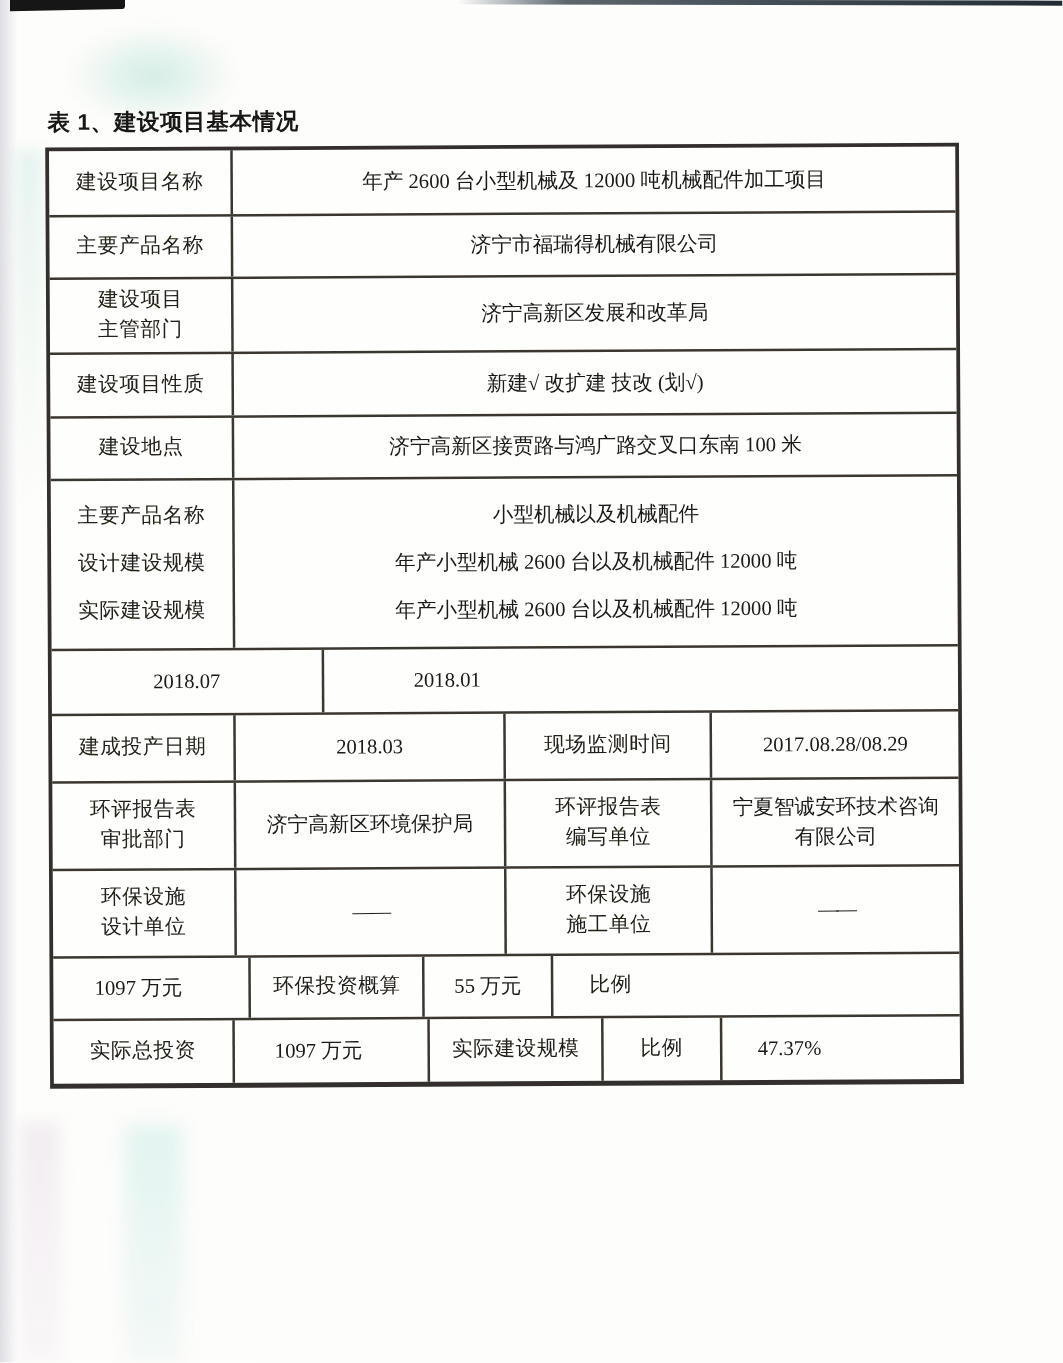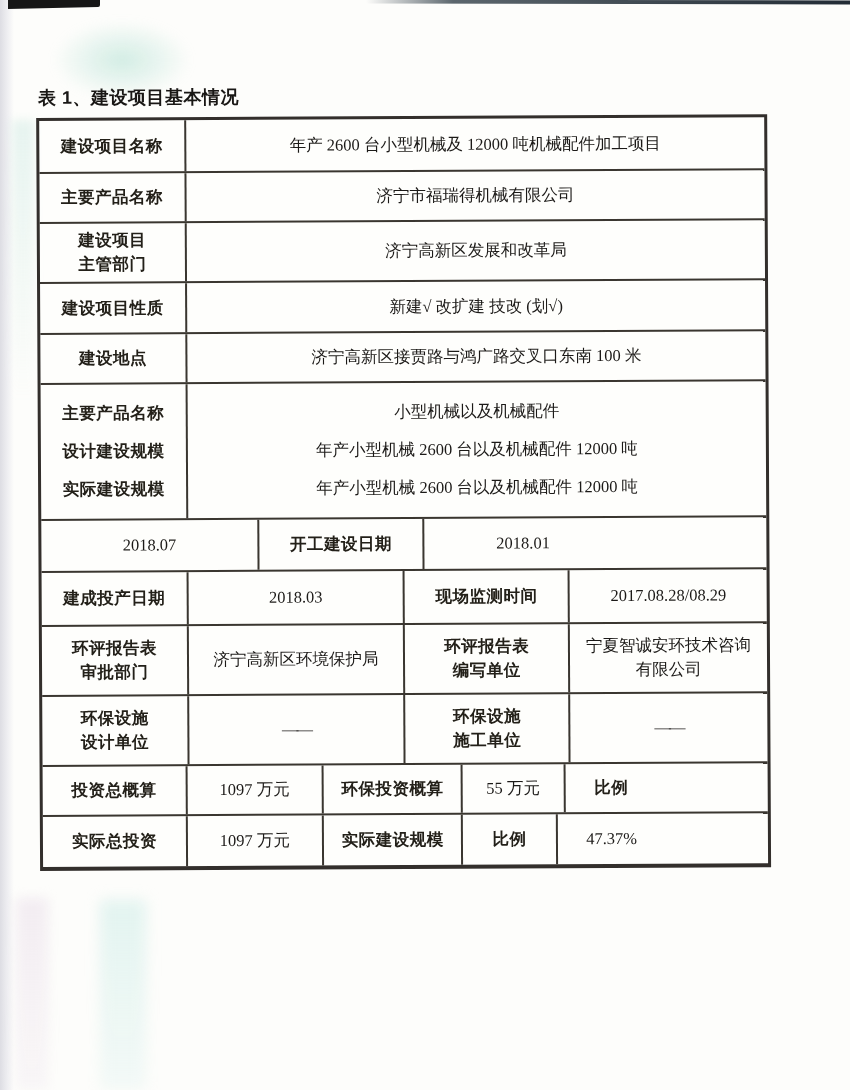--- a/index.html
+++ b/index.html
@@ -66,33 +66,33 @@
   .cell{
     box-sizing:border-box;
     display:flex;flex-direction:column;justify-content:center;align-items:center;
     text-align:center;padding:3px 6px;
     font-size:16.5px;line-height:1.45;
     white-space:pre-line;
   }
   .cell + .cell{border-left:2px solid #3a3630;}
   .lbl{
     font-family:"Liberation Sans","DejaVu Sans",sans-serif;
-    font-weight:700;color:#232019;letter-spacing:0.5px;
+    font-weight:400;color:#232019;letter-spacing:0.5px;
   }
   .val{font-weight:400;color:#1c1a18;}
   
   .h53{min-height:51px;} .h52{min-height:50px;} .h62{min-height:60px;}
   .h138{min-height:136px;} .h54{min-height:52px;} .h56{min-height:54px;}
   .h72{min-height:70px;}
   
   .ga1{width:20%;} .ga2{width:80%;}
   
   .gb1{width:20%;} .gb2{width:29.8%;} .gb3{width:22.8%;} .gb4{width:27.4%;}
   
-  .gc1{width:19.7%;} .gc2{width:18.8%;} .gc3{width:19.2%;}
+  .gc1{width:19.7%;} .gc2{width:18.8%;} .gc3{width:19.2%;margin-left:20px;}
   .gc4{width:14.1%;} .gc5{width:13.0%;} .gc6{width:15.2%;}
   
   .spread{justify-content:space-evenly;align-items:center;}
   .spread > div{width:100%;}
   .dash{letter-spacing:-2px;font-weight:400;}
 </style>
 </head>
 <body>
 
 <div class="edge-strip-left"></div>
@@ -138,21 +138,20 @@
       </div>
       <div class="cell val ga2 spread">
         <div>小型机械以及机械配件</div>
         <div>年产小型机械 2600 台以及机械配件 12000 吨</div>
         <div>年产小型机械 2600 台以及机械配件 12000 吨</div>
       </div>
     </div>
 
     <div class="row h54">
       <div class="cell val gb2">2018.07</div>
-      <div class="cell lbl gb3">开工建设日期</div>
       <div class="cell val gb4">2018.01</div>
     </div>
     <div class="row h56">
       <div class="cell lbl gb1">建成投产日期</div>
       <div class="cell val gb2">2018.03</div>
       <div class="cell lbl gb3">现场监测时间</div>
       <div class="cell val gb4">2017.08.28/08.29</div>
     </div>
     <div class="row h72">
       <div class="cell lbl gb1">环评报告表
@@ -166,21 +165,20 @@
     <div class="row h72">
       <div class="cell lbl gb1">环保设施
 设计单位</div>
       <div class="cell val gb2 dash">——</div>
       <div class="cell lbl gb3">环保设施
 施工单位</div>
       <div class="cell val gb4 dash">——</div>
     </div>
 
     <div class="row h52">
-      <div class="cell lbl gc1">投资总概算</div>
       <div class="cell val gc2">1097 万元</div>
       <div class="cell lbl gc3">环保投资概算</div>
       <div class="cell val gc4">55 万元</div>
       <div class="cell lbl gc5">比例</div>
     </div>
     <div class="row h54">
       <div class="cell lbl gc1">实际总投资</div>
       <div class="cell val gc2">1097 万元</div>
       <div class="cell lbl gc3">实际建设规模</div>
       <div class="cell lbl gc5">比例</div>

